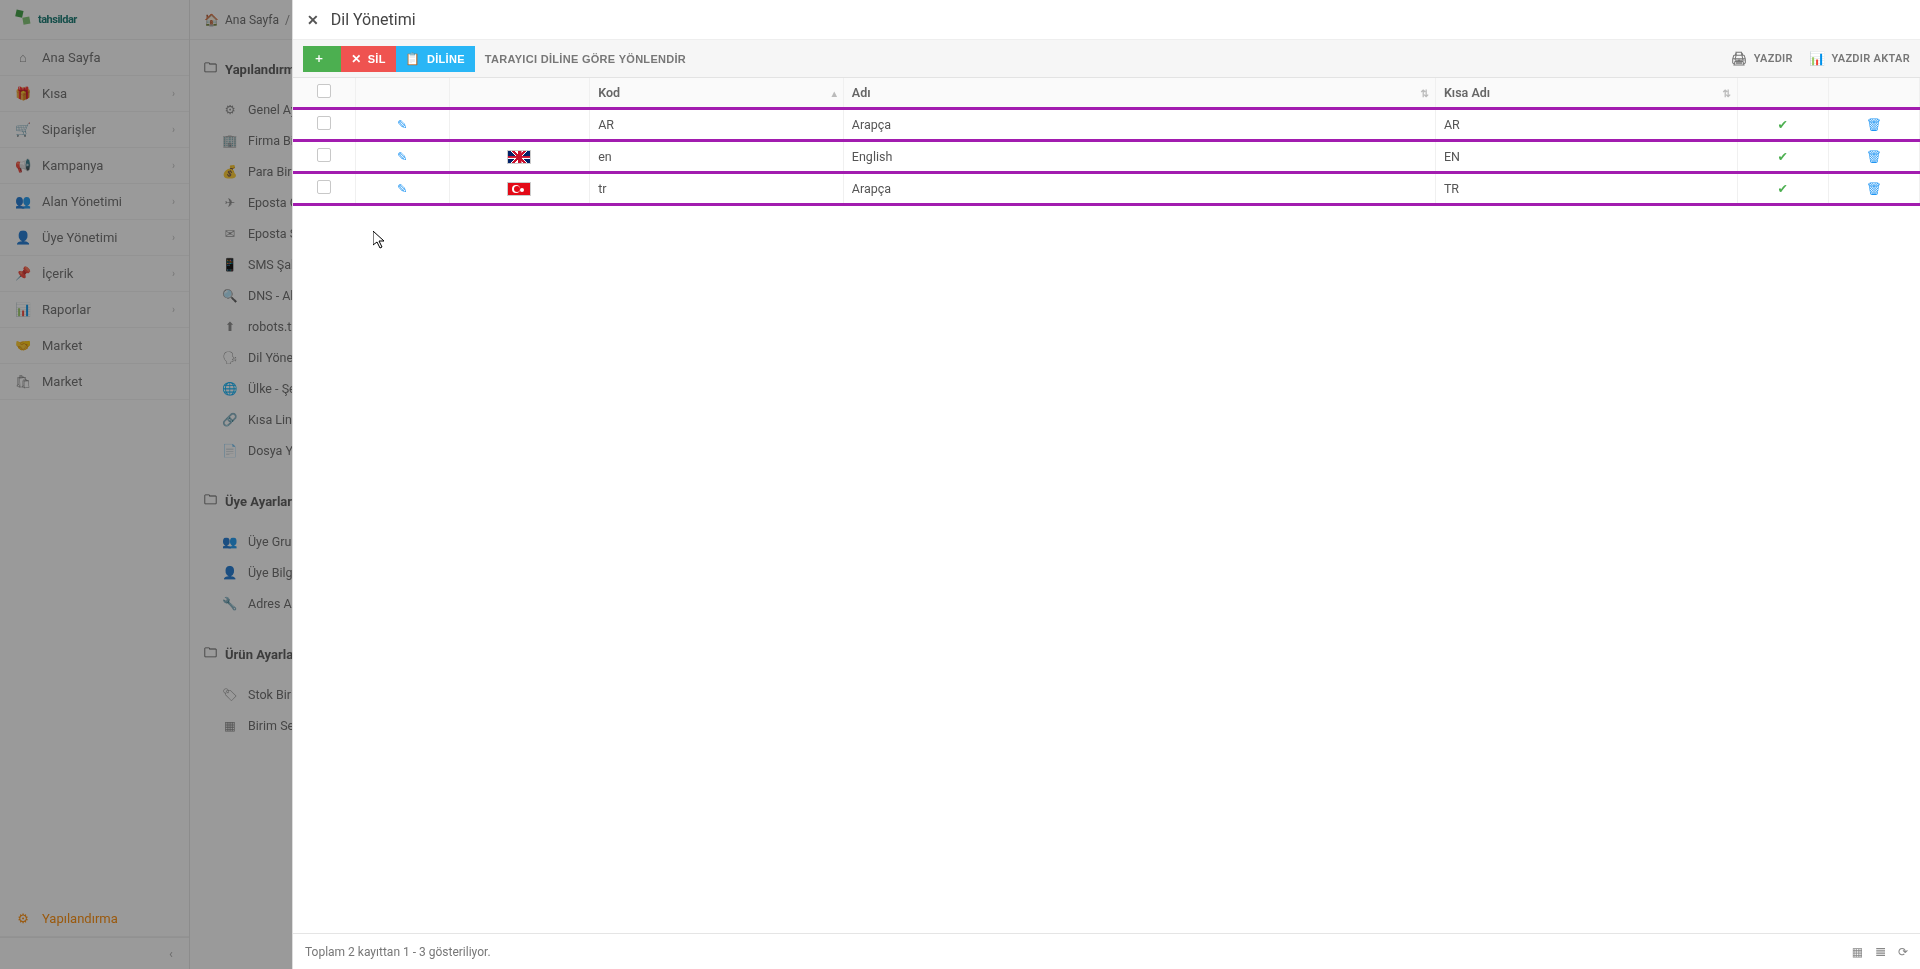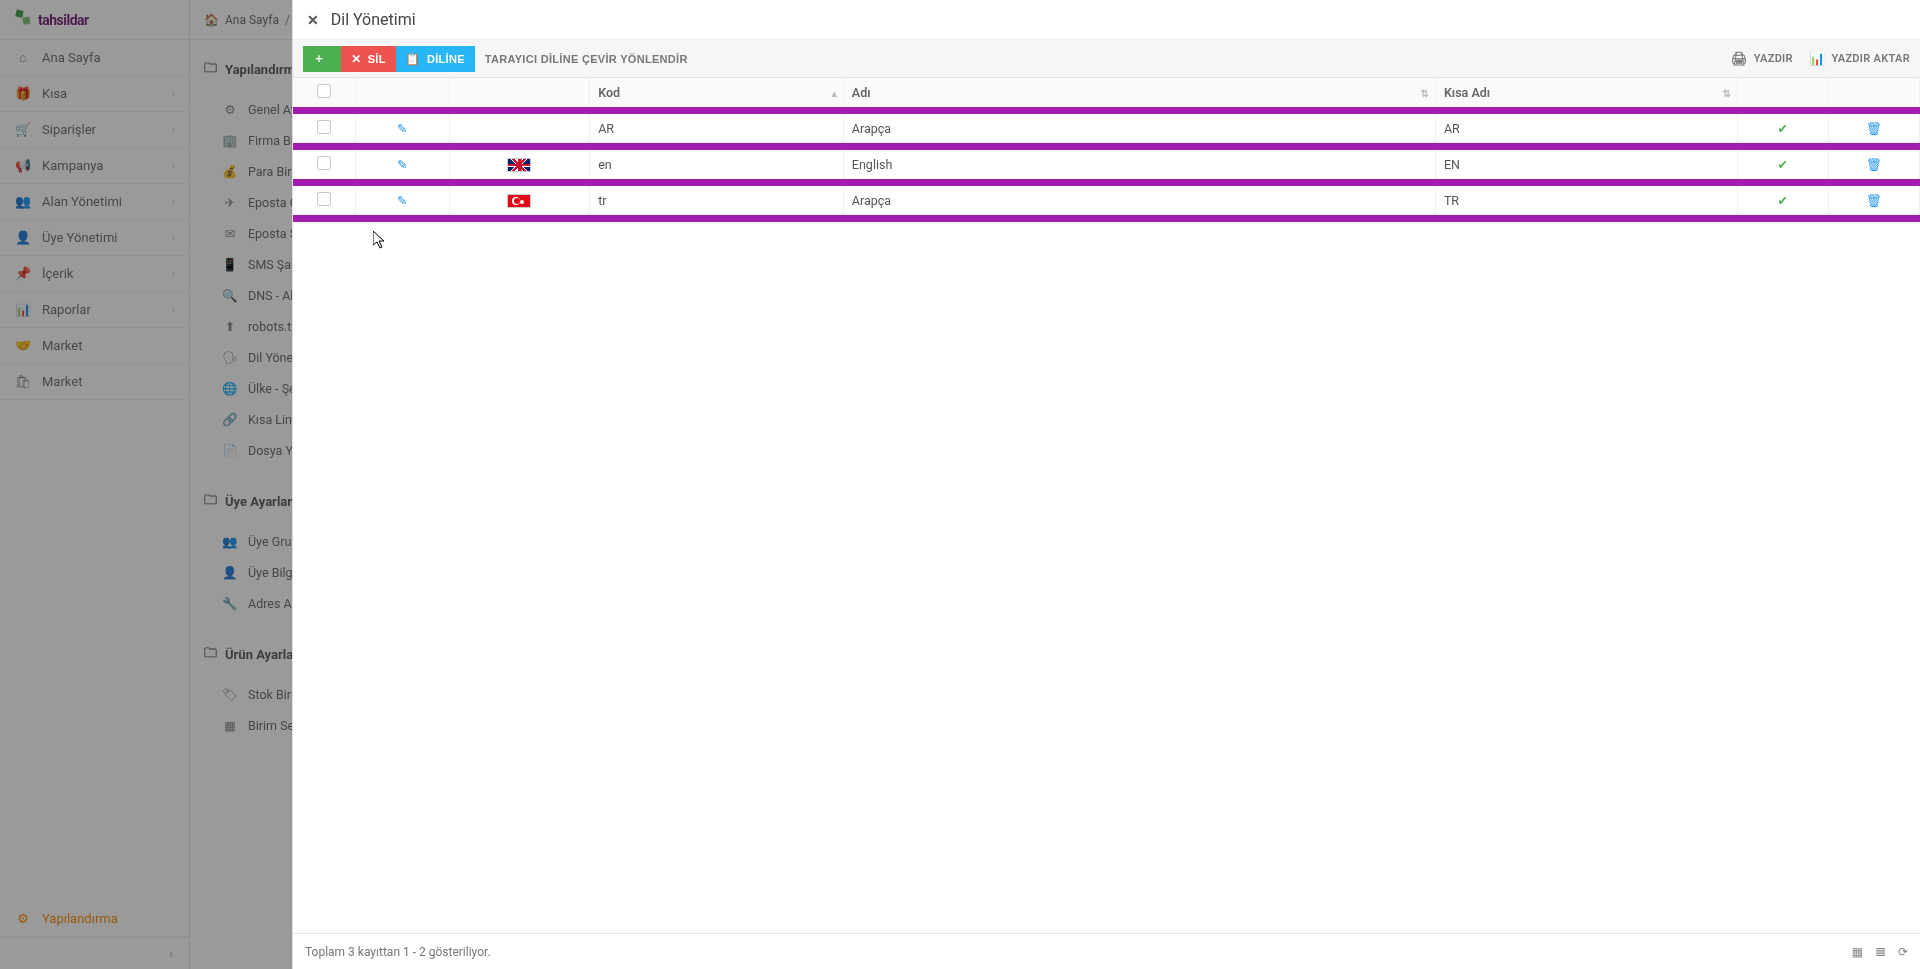--- a/index.html
+++ b/index.html
@@ -1,20 +1,20 @@
 <!DOCTYPE html>
 <html><head>
 <meta charset="utf-8">
 <style>
 * { box-sizing: border-box; margin: 0; padding: 0; }
 body { font-family: -apple-system, BlinkMacSystemFont, "Segoe UI", Roboto, Arial, sans-serif; font-size: 13px; color: #4a4a4a; background: #f5f5f5; overflow: hidden; }
 .app { display: flex; height: 969px; width: 1920px; position: relative; }
 .sidebar { width: 190px; background: #fff; border-right: 1px solid #e5e5e5; display: flex; flex-direction: column; }
 .logo { height: 40px; display: flex; align-items: center; padding: 0 14px; border-bottom: 1px solid #eee; }
-.logo-text { font-weight: 700; color: #701a75; font-size: 14px; letter-spacing: -0.5px; }
+.logo-text { font-weight: 700; color: #0f766e; font-size: 11px; letter-spacing: -0.5px; }
 .logo-icon { display:inline-block; margin-right:4px; }
 .nav { flex: 1; overflow-y: auto; }
 .nav-item { display: flex; align-items: center; padding: 10px 14px; color: #6a6a6a; font-size: 13px; cursor: pointer; border-bottom: 1px solid #f3f3f3; }
 .nav-item .ico { width: 18px; margin-right: 10px; display:inline-flex; justify-content:center; color:#888; }
 .nav-item .arrow { margin-left: auto; color: #bbb; font-size: 10px; }
 .nav-item.active { color: #ff8a00; }
 .nav-item.active .ico { color:#ff8a00; }
 .collapse-bar { height: 32px; border-top: 1px solid #eee; display:flex; align-items:center; justify-content:flex-end; padding-right:16px; color:#aaa; cursor:pointer; }
 
 .subpanel { width: 230px; background: #fff; border-right: 1px solid #e5e5e5; overflow-y:auto; }
@@ -39,21 +39,21 @@
 .btn-green { background:#4caf50; }
 .btn-red { background:#ef5350; }
 .btn-blue { background:#29b6f6; }
 .btn-plain { background:transparent; color:#777; font-weight:600; }
 .toolbar-right { margin-left:auto; display:flex; gap:16px; }
 .tbtn { display:inline-flex; align-items:center; gap:6px; color:#777; font-size:11px; font-weight:600; cursor:pointer; letter-spacing:0.3px; }
 .tbtn .ico { font-size:13px; }
 
 .grid { flex:1; overflow:auto; }
 table { width:100%; border-collapse: collapse; }
-th, td { border-bottom:7px solid #a21caf; border-right:1px solid #f0f0f0; padding: 6px 8px; font-size:12.5px; text-align:left; color:#555; }
+th, td { border-bottom:3px solid #a21caf; border-right:1px solid #f0f0f0; padding: 6px 8px; font-size:12.5px; text-align:left; color:#555; }
 th { background:#fafafa; font-weight:600; color:#666; position:relative; height: 30px; }
 th .sort { position:absolute; right:6px; top:50%; transform:translateY(-50%); font-size:10px; color:#bbb; }
 .col-check { width:48px; text-align:center; }
 .col-edit { width:72px; text-align:center; }
 .col-flag { width:108px; text-align:center; }
 .col-kod { width:195px; }
 .col-adi { width:455px; }
 .col-kisa { width:232px; }
 .col-status { width:70px; text-align:center; }
 .col-del { width:70px; text-align:center; }
@@ -266,21 +266,21 @@
         </button>
       <button class="btn btn-red">
           <span class="bicon">✕</span>
           <span>SİL</span>
         </button>
       <button class="btn btn-blue">
           <span class="bicon">📋</span>
           <span>DİLİNE</span>
         </button>
       <button class="btn btn-plain">
-          <span>TARAYICI DİLİNE ÇEVİR YÖNLENDİR</span>
+          <span>TARAYICI DİLİNE GÖRE YÖNLENDİR</span>
         </button>
       <div class="toolbar-right">
         <span class="tbtn">
             <span class="ico">🖨</span>
             <span>YAZDIR</span>
           </span>
         <span class="tbtn">
             <span class="ico">📊</span>
             <span>YAZDIR AKTAR</span>
           </span>
@@ -328,21 +328,21 @@
             <td>tr</td>
             <td>Arapça</td>
             <td>TR</td>
             <td class="col-status"><span class="ok-ico">✔</span></td>
             <td class="col-del"><span class="del-ico">🗑</span></td>
           </tr>
         </tbody>
       </table>
     </div>
     <div class="footer">
-      <span>Toplam 3 kayıttan 1 - 2 gösteriliyor.</span>
+      <span>Toplam 2 kayıttan 1 - 3 gösteriliyor.</span>
       <div class="footer-right">
         <span>▦</span>
         <span>𝌆</span>
         <span>⟳</span>
       </div>
     </div>
   </div>
 
   <svg class="cursor" width="16" height="20" viewBox="0 0 16 20">
     <path d="M0 0 L0 14 L4 11 L7 17 L9 16 L6 10 L11 10 Z" fill="#fff" stroke="#000" stroke-width="1"></path>

